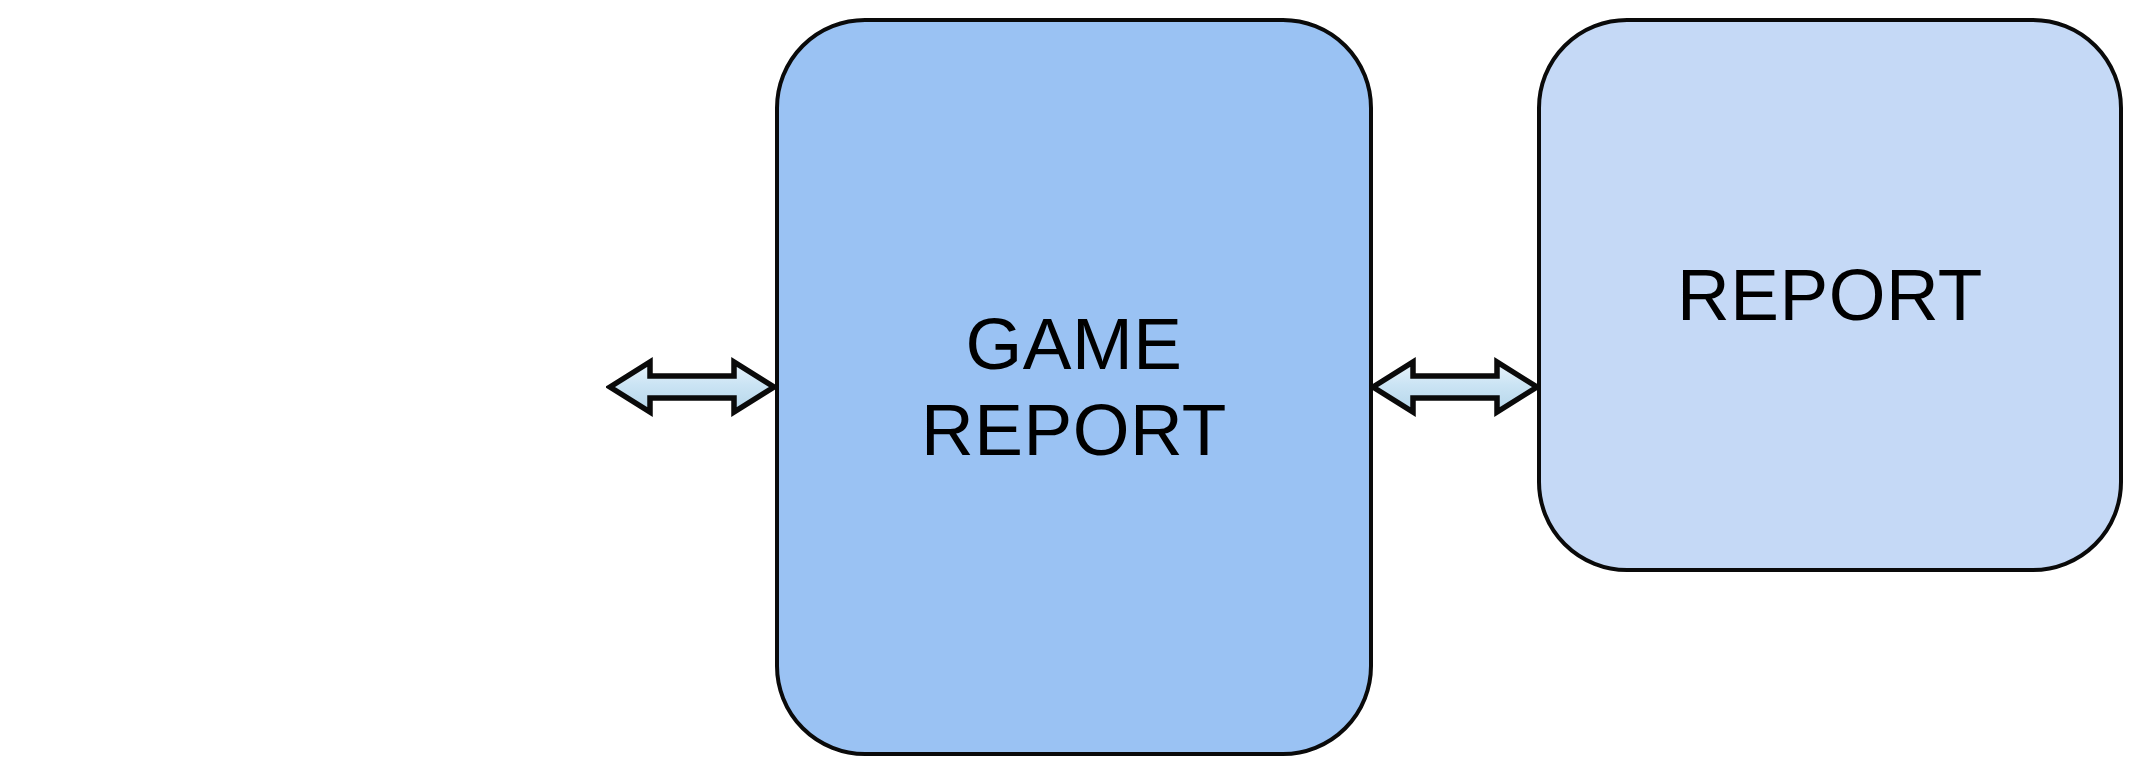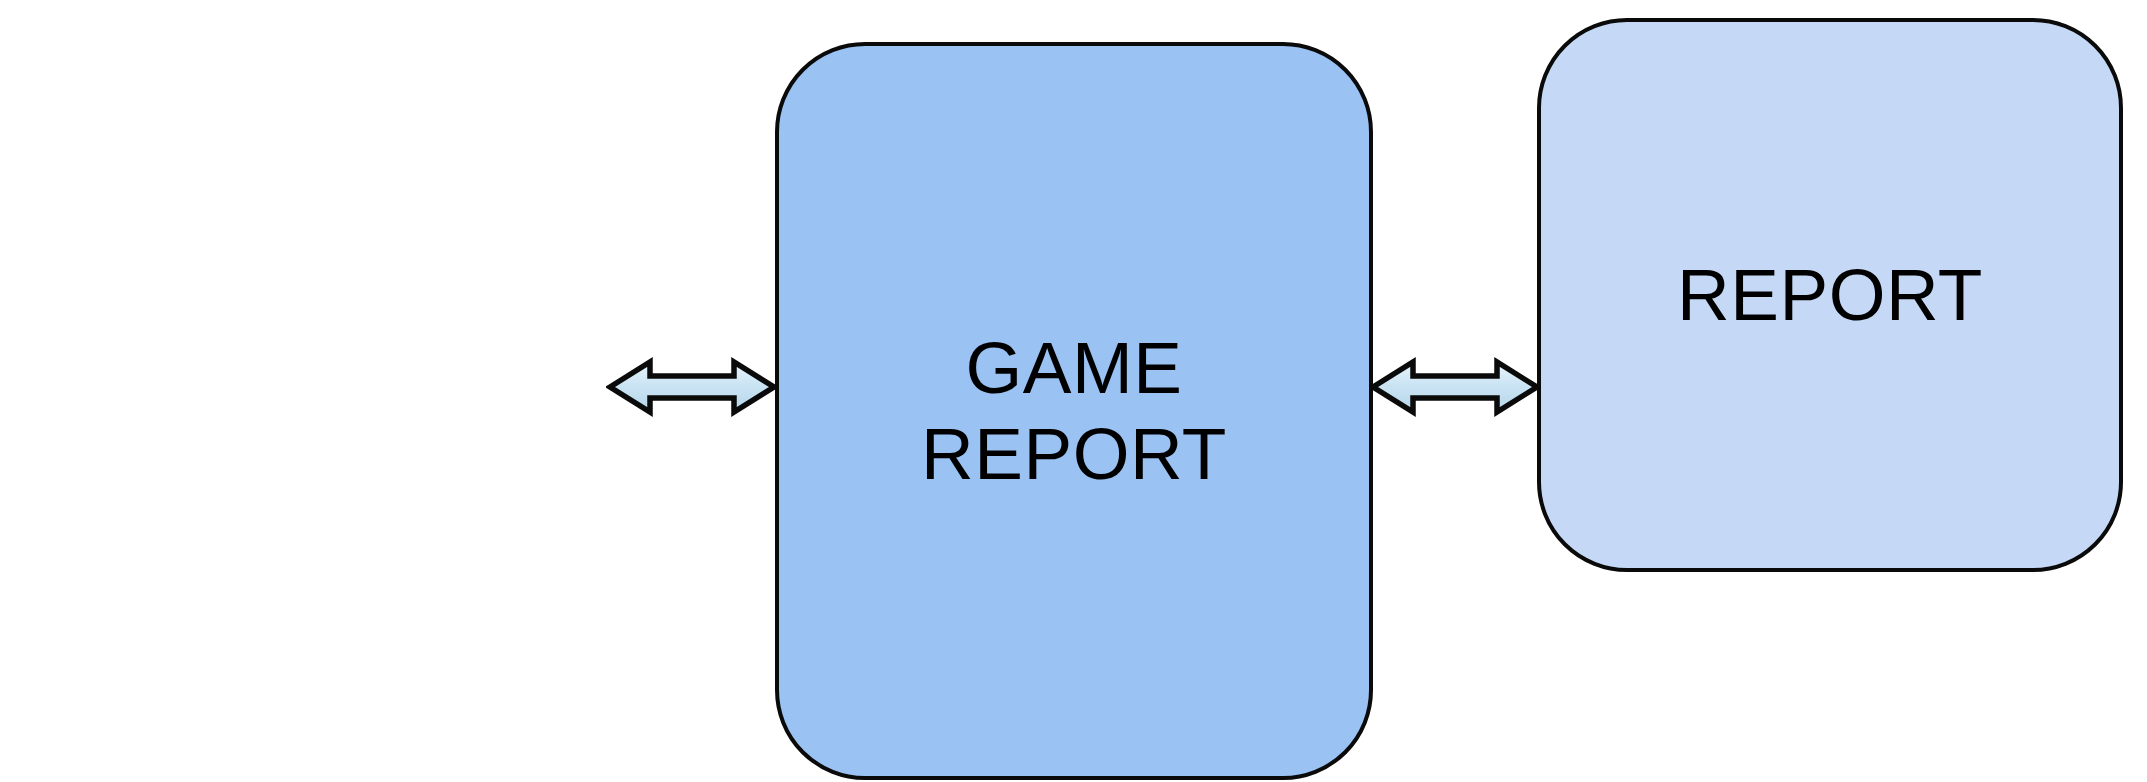--- a/index.html
+++ b/index.html
@@ -80,21 +80,21 @@
         <stop offset="1" stop-color="#b5d6ea"></stop>
       </linearGradient>
     </defs>
   </svg>
 
 
   <svg class="connector connector-1" viewBox="0 0 172 64">
     <polygon points="4,32 44,7 44,21 128,21 128,7 168,32 128,57 128,43 44,43 44,57" fill="url(#arrowGrad)" stroke-width="5.5" stroke-linejoin="miter" stroke="#0a0a0a"></polygon>
   </svg>
 
-  <div class="node node-game-motor" style="background-color: rgb(154, 194, 243); margin-top: 24px;">
+  <div class="node node-game-motor" style="background-color: rgb(154, 194, 243);">
     <span class="label-line">GAME</span>
     <span class="label-line">REPORT</span>
   </div>
 
   <svg class="connector connector-2" viewBox="0 0 172 64">
     <polygon points="4,32 44,7 44,21 128,21 128,7 168,32 128,57 128,43 44,43 44,57" fill="url(#arrowGrad)" stroke-width="5.5" stroke-linejoin="miter" stroke="#0a0a0a"></polygon>
   </svg>
 
   <div class="node node-report" style="background-color: rgb(197, 217, 246);">
     <span class="label-line">REPORT</span>

